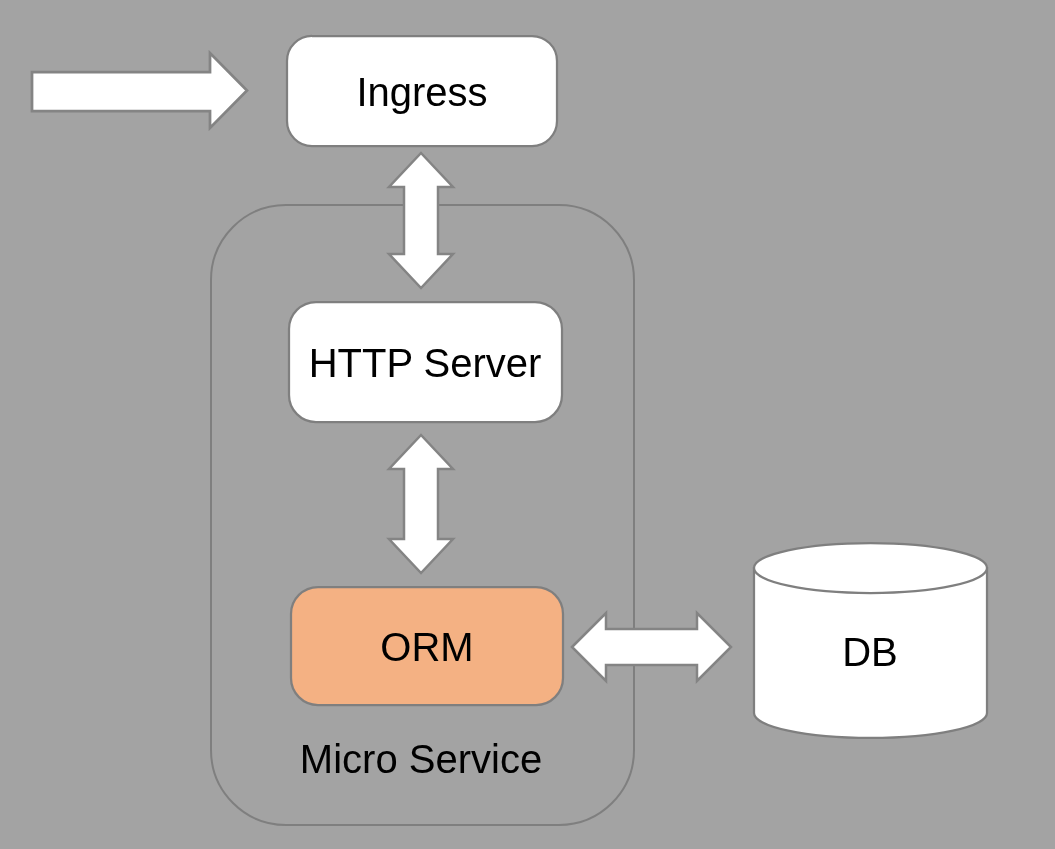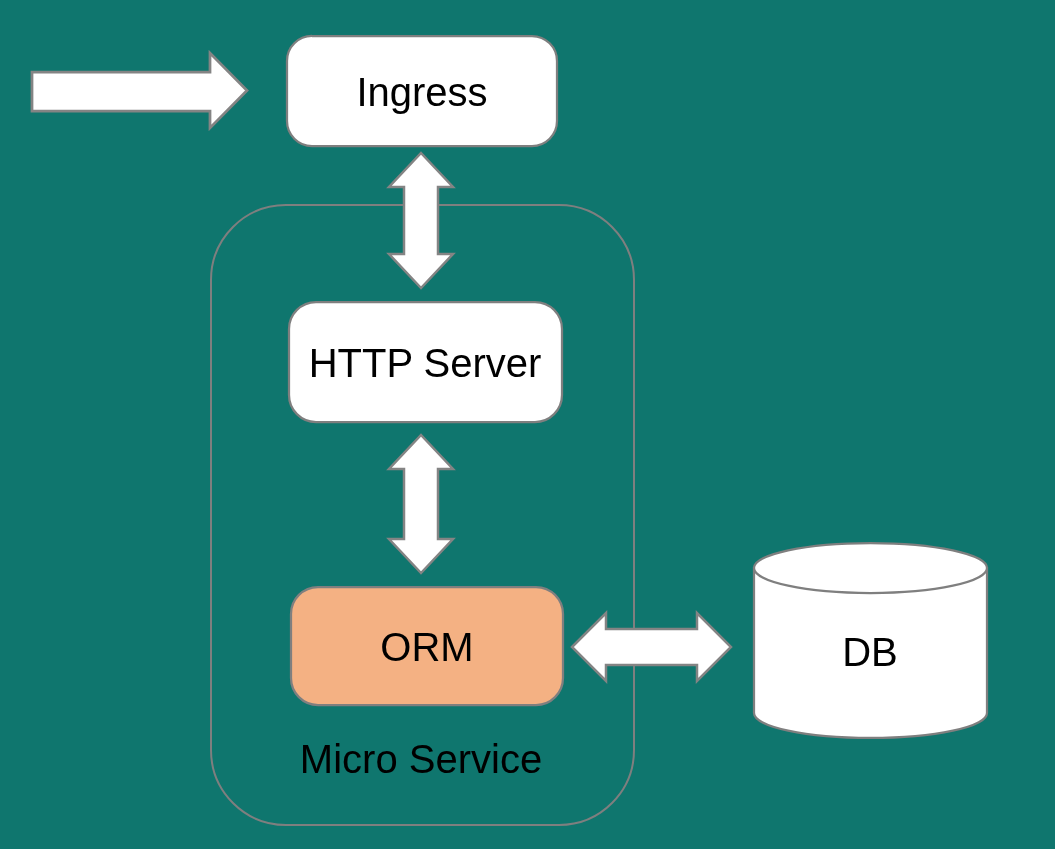--- a/index.html
+++ b/index.html
@@ -9,21 +9,21 @@
     background: #ffffff;
     width: 1055px;
     height: 849px;
     overflow: hidden;
     font-family: "Liberation Sans", sans-serif;
   }
   .stage {
     position: relative;
     width: 1055px;
     height: 849px;
-    background: #0f766e;
+    background: #a3a3a3;
   }
   svg { display: block; }
 
   
   .outline {
     fill: #ffffff;
     stroke: #7f7f7f;
     stroke-width: 2.25;
   }
   .container-outline {

